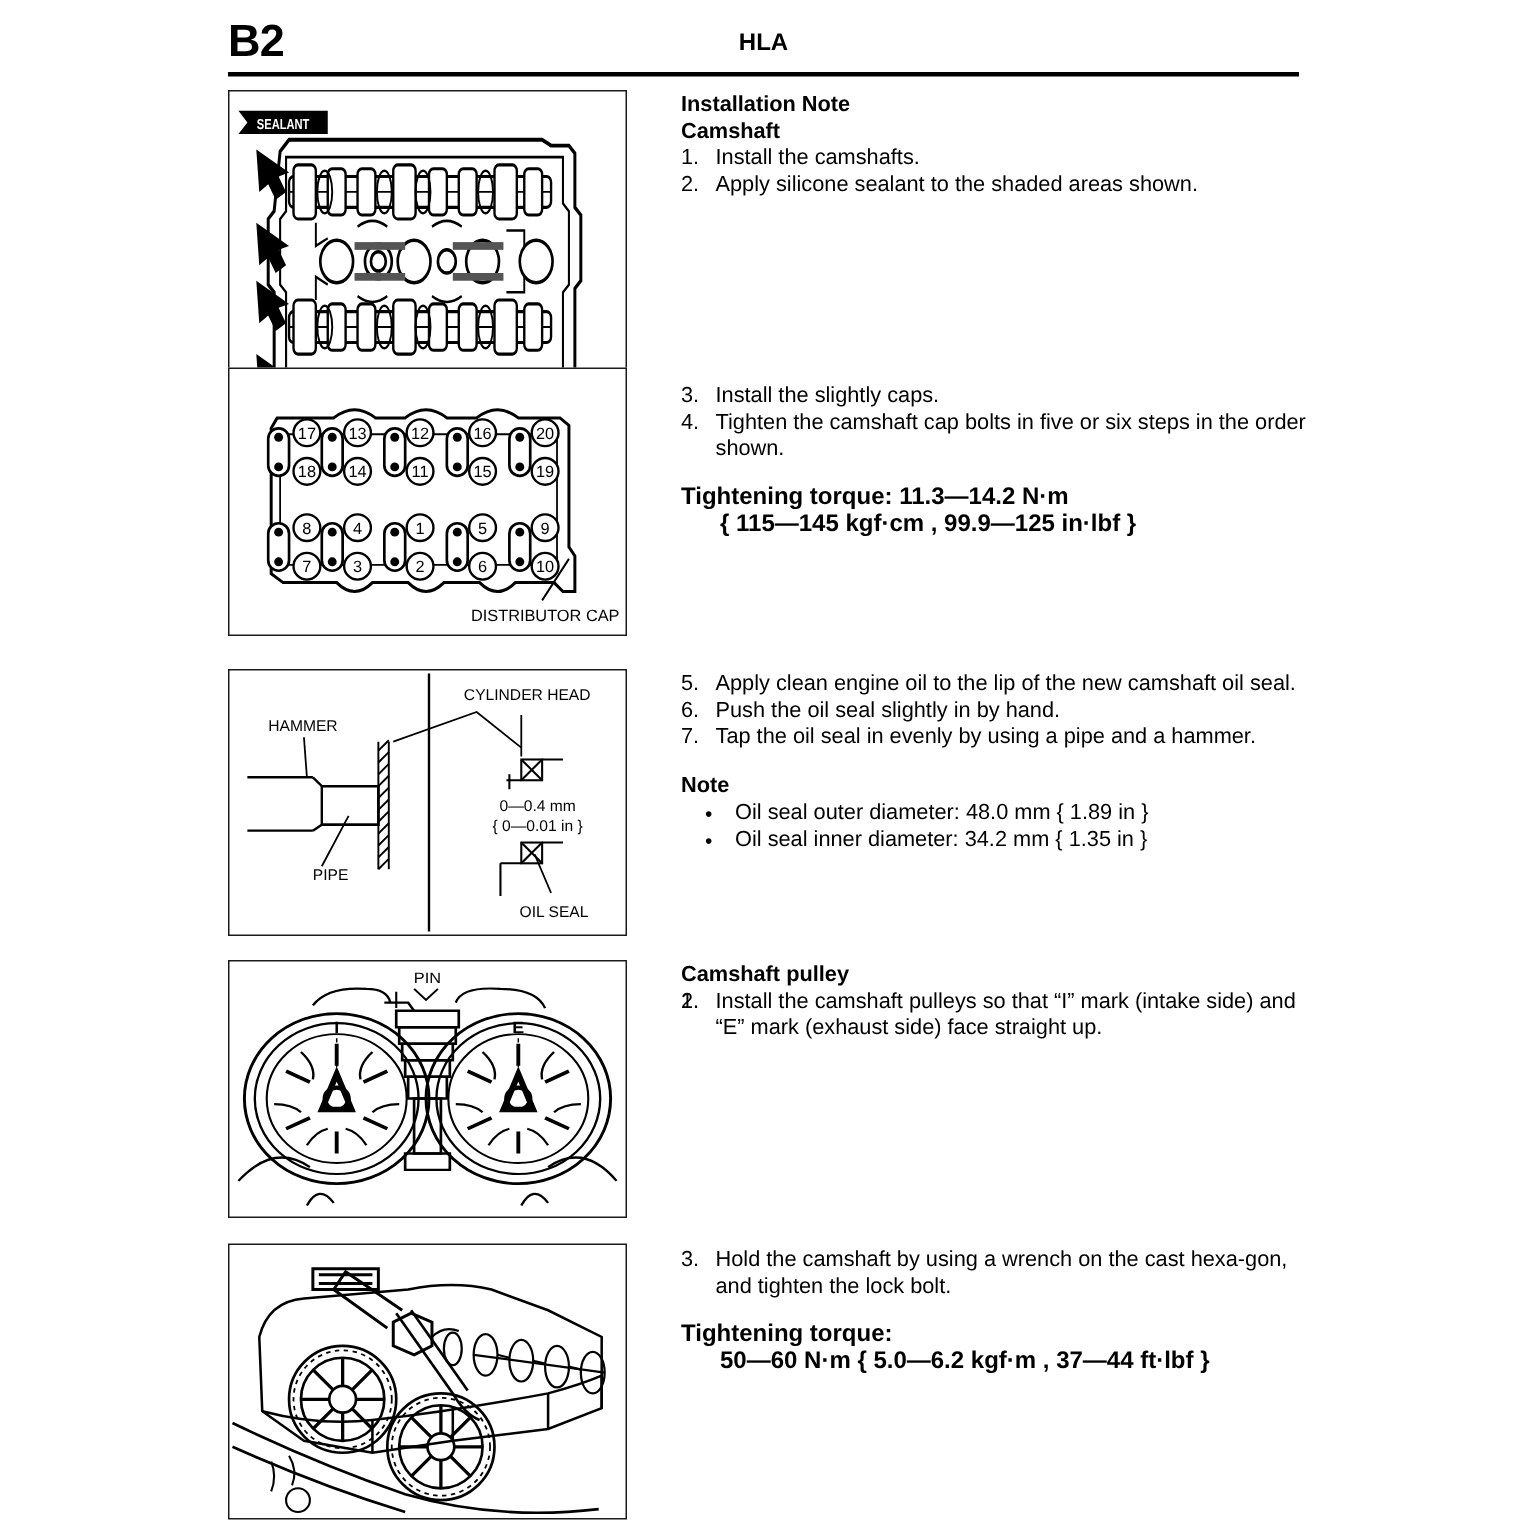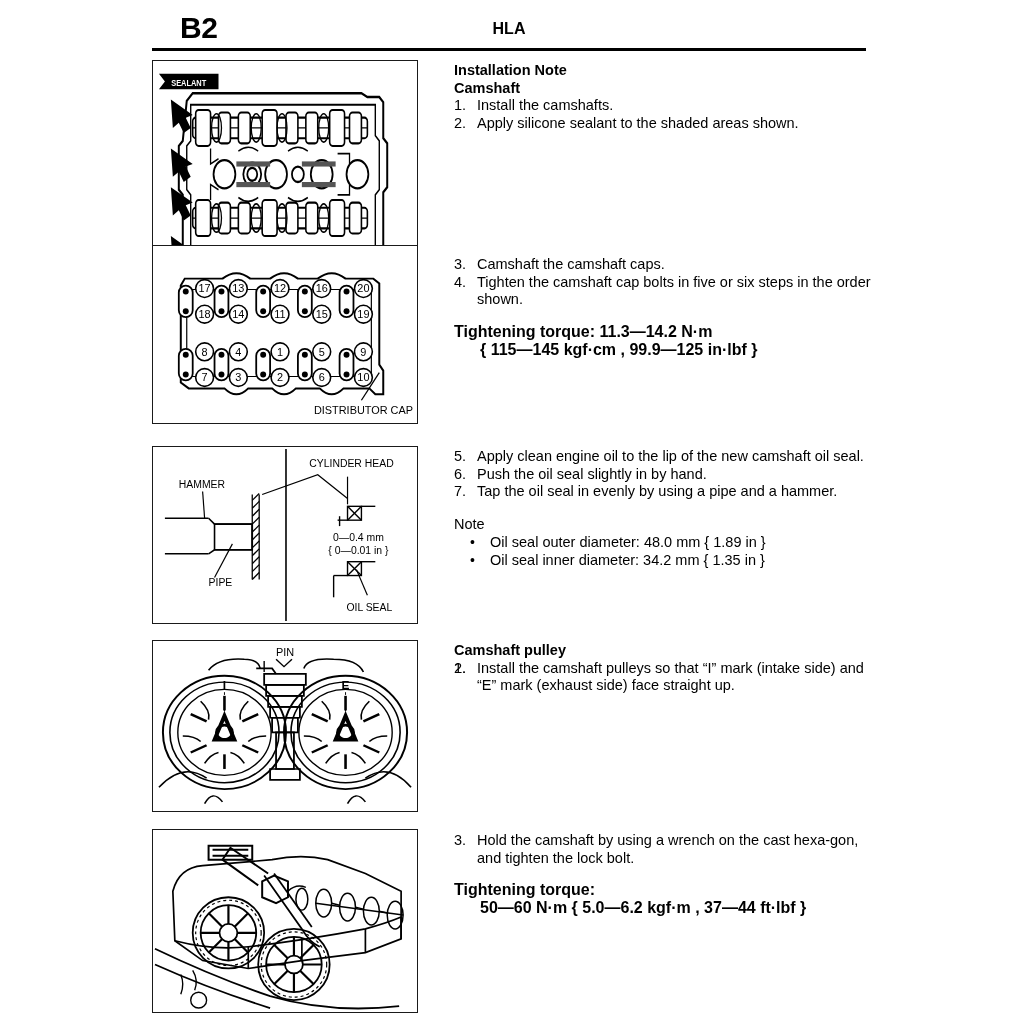--- a/index.html
+++ b/index.html
@@ -19,21 +19,20 @@
 
   
   #header {
     position: absolute;
     left: 152px; top: 12px; width: 714px; height: 36px;
   }
   #page-number {
     position: absolute; left: 0; top: 0;
     font-size: 30px; font-weight: bold; letter-spacing: -0.5px;
     line-height: 32px;
-    margin-left: 28px;
   }
   #header-title {
     position: absolute; left: 0; top: 6px; width: 714px;
     text-align: center;
     font-size: 16px; font-weight: bold;
     line-height: 22px;
   }
   #header-rule {
     position: absolute; left: 0; top: 36px; width: 714px; height: 3px;
     background: #000;
@@ -76,21 +75,21 @@
   }
   .step .num {
     position: absolute; left: 0; top: 0;
     width: 20px; text-align: left;
   }
   .spec {
     font-size: 16px; font-weight: bold; line-height: 18px;
   }
   .spec-1 { margin-top: 14px; }
   .spec-2 { padding-left: 26px; }
-  .note-head { font-size: 14.5px; font-weight: normal; line-height: 18px; margin-top: 14px; }
+  .note-head { font-size: 14.5px; font-weight: bold; line-height: 18px; margin-top: 14px; }
   .bullets { margin: 0; padding: 0; list-style: none; }
   .bullet {
     position: relative;
     font-size: 14.5px; line-height: 18px;
     padding-left: 36px;
   }
   .bullet .dot {
     position: absolute; left: 16px; top: 0;
     font-size: 14px; line-height: 18px;
   }
@@ -536,21 +535,21 @@
         <span class="num">2.</span>
         <span>Apply silicone sealant to the shaded areas shown.</span>
       </li>
     </ul>
   </div>
 
   <div class="textblock" id="text-2">
     <ul class="steps">
       <li class="step">
         <span class="num">3.</span>
-        <span>Camshaft the camshaft caps.</span>
+        <span>Install the slightly caps.</span>
       </li>
       <li class="step">
         <span class="num">4.</span>
         <span>Tighten the camshaft cap bolts in five or six steps in the order shown.</span>
       </li>
     </ul>
     <div class="spec spec-1">Tightening torque: 11.3—14.2 N·m</div>
     <div class="spec spec-2">{ 115—145 kgf·cm , 99.9—125 in·lbf }</div>
   </div>
 

